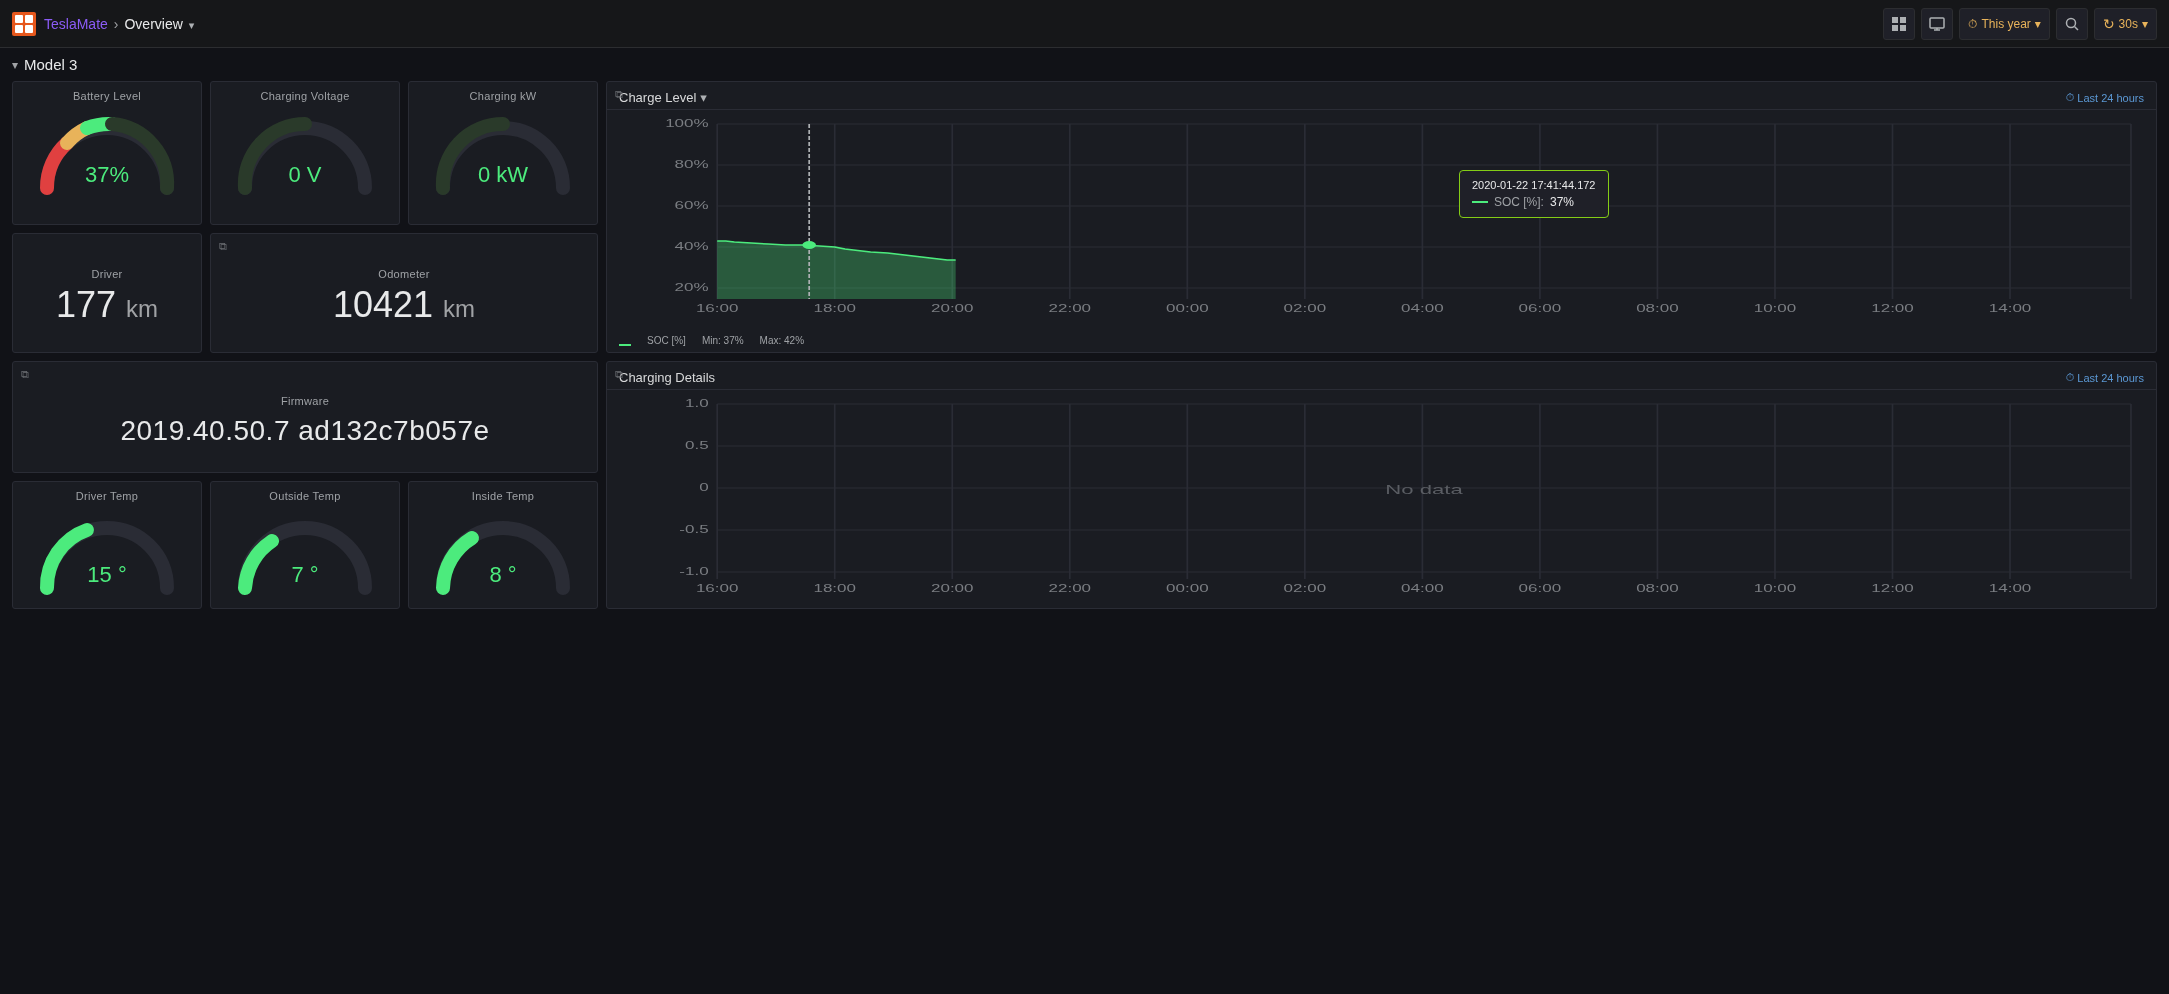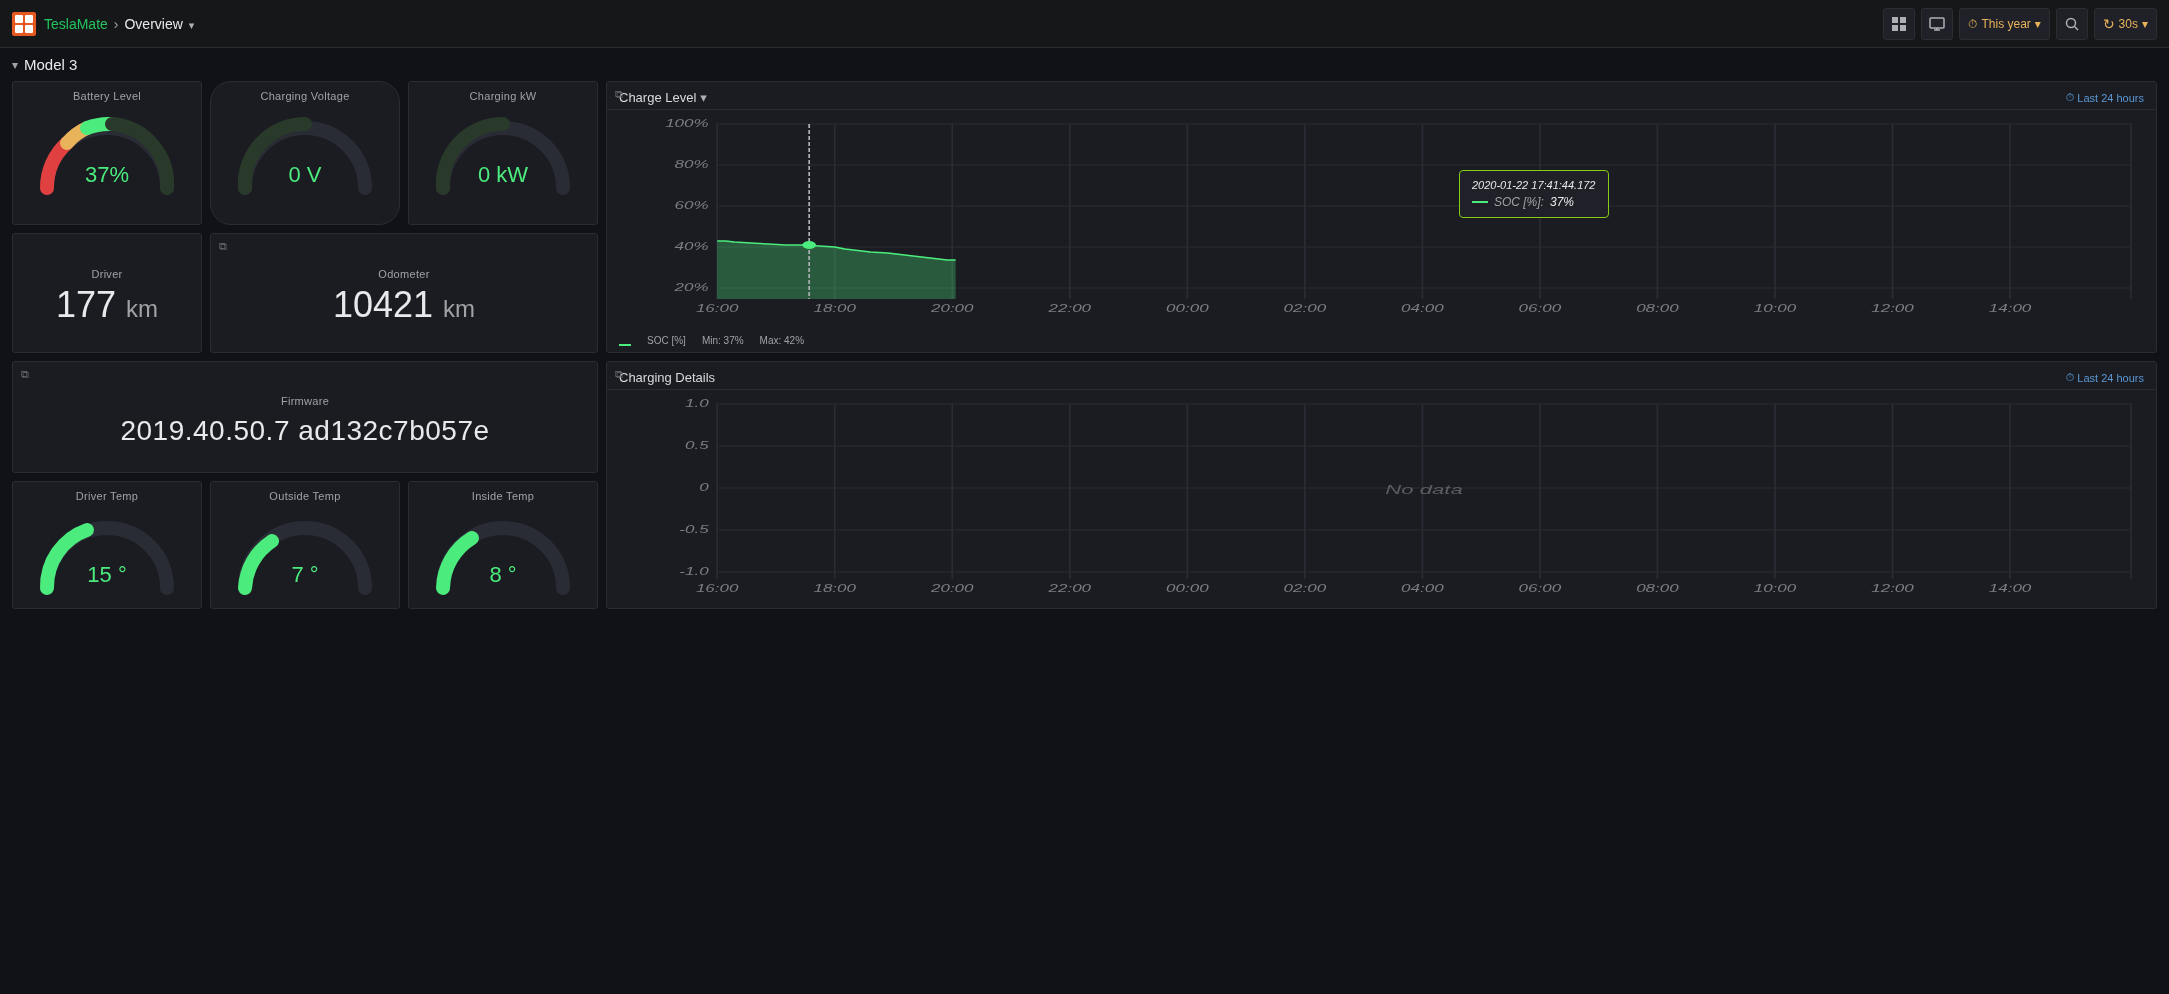--- a/index.html
+++ b/index.html
@@ -35,21 +35,21 @@
       background: white;
       border-radius: 1px;
     }
     .topbar-breadcrumb {
       display: flex;
       align-items: center;
       gap: 6px;
       color: #d8d9da;
       font-size: 14px;
     }
-    .topbar-breadcrumb .app-name { color: #22c55e; }
+    .topbar-breadcrumb .app-name { color: #8b5cf6; }
     .topbar-breadcrumb .separator { color: #a0a2a5; }
     .topbar-breadcrumb .page-name { color: #e8e9ea; font-weight: 500; }
     .topbar-spacer { flex: 1; }
     .topbar-controls {
       display: flex;
       align-items: center;
       gap: 6px;
     }
     .topbar-btn {
       background: #1f2028;
@@ -211,21 +211,20 @@
       font-size: 11px;
       color: #5b98d4;
       display: flex;
       align-items: center;
       gap: 3px;
     }
     .chart-area {
       flex: 1;
       position: relative;
       padding: 4px 8px;
-      font-style: italic;
     }
     .chart-legend {
       padding: 4px 12px 6px;
       font-size: 10px;
       color: #9fa2a6;
       display: flex;
       align-items: flex-end;
       gap: 16px;
     }
     .legend-dot {
@@ -271,21 +270,21 @@
       font-size: 10px;
       fill: #7a7d82;
     }
     .grid-line {
       stroke: #2a2c35;
       stroke-width: 1;
     }
 
     
     .row1-gauges { grid-column: 1; grid-row: 1; }
-    .row1-gauges2 { grid-column: 2; grid-row: 1; border-radius: 21px; }
+    .row1-gauges2 { grid-column: 2; grid-row: 1; }
     .row1-gauges3 { grid-column: 3; grid-row: 1; }
     .row1-chart { grid-column: 4; grid-row: 1 / 3; }
     .row2-stat1 { grid-column: 1 / 2; grid-row: 2; }
     .row2-stat2 { grid-column: 2 / 4; grid-row: 2; }
     .row3-firmware { grid-column: 1 / 4; grid-row: 3; }
     .row3-chart2 { grid-column: 4; grid-row: 3 / 5; }
     .row4-temp1 { grid-column: 1; grid-row: 4; }
     .row4-temp2 { grid-column: 2; grid-row: 4; }
     .row4-temp3 { grid-column: 3; grid-row: 4; }
   </style>

